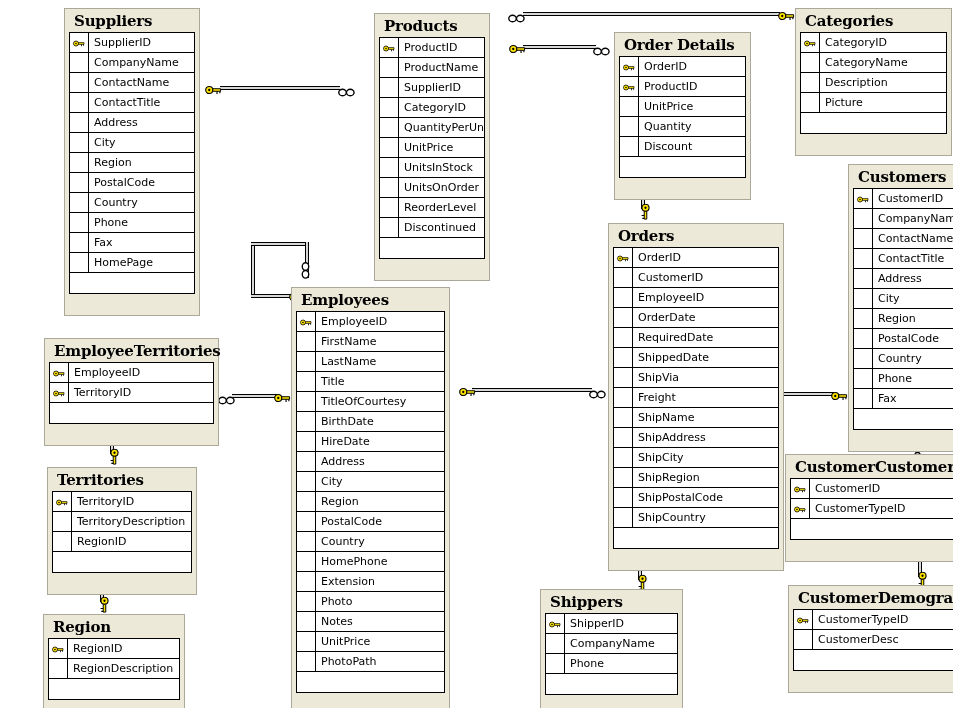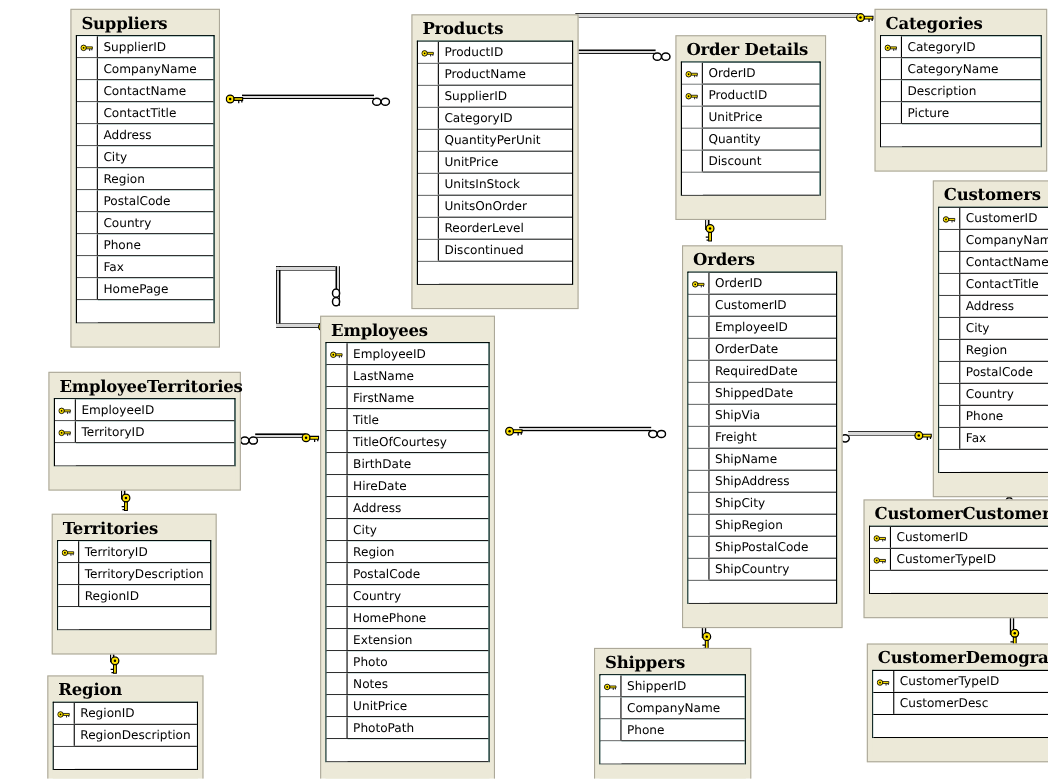--- a/index.html
+++ b/index.html
@@ -30,21 +30,21 @@
     font-family: "DejaVu Serif", "Liberation Serif", serif;
     font-weight: bold;
     font-size: 15px;
     color: #000000;
     line-height: 17px;
     padding: 1px 0 2px 5px;
     white-space: nowrap;
     letter-spacing: -0.2px;
   }
   .grid {
-    background: #0f766e;
+    background: #701a75;
     border: 1px solid #000000;
     border-bottom: none;
     box-sizing: border-box;
   }
   .row {
     display: flex;
     height: 20px;
     border-bottom: 1px solid #000000;
     box-sizing: border-box;
     background: #ffffff;
@@ -170,21 +170,21 @@
           <div class="keycell"></div>
           <div class="name">HomePage</div>
         </div>
         <div class="row blank">
           <div class="keycell"></div>
           <div class="name"></div>
         </div>
       </div>
       <div class="tail"></div>
     </div>
-    <div class="table-box" style="left: 334px; top: 13px; width: 152px;">
+    <div class="table-box" style="left: 334px; top: 13px; width: 116px;">
       <div class="table-title">Products</div>
       <div class="grid">
         <div class="row">
           <div class="keycell"><span><svg width="13" height="10" viewBox="0 0 24 16" class="keyglyph" style="position: absolute; left: 3px; top: 5px;">
                 <circle cx="6" cy="8" r="5" fill="#ffe400" stroke="#000" stroke-width="1.6"></circle>
                 <circle cx="6" cy="8" r="1.6" fill="#000"></circle>
                 <path d="M11 6.2 L22 6.2 L22 9.8 L11 9.8 Z" fill="#ffe400" stroke="#000" stroke-width="1.4"></path>
                 <path d="M17 9.8 L17 13.5" stroke="#000" stroke-width="1.6" fill="none"></path>
                 <path d="M21 9.8 L21 12.5" stroke="#000" stroke-width="1.6" fill="none"></path>
               </svg></span></div>
@@ -360,21 +360,21 @@
           <div class="keycell"></div>
           <div class="name">Fax</div>
         </div>
         <div class="row blank">
           <div class="keycell"></div>
           <div class="name"></div>
         </div>
       </div>
       <div class="tail"></div>
     </div>
-    <div class="table-box" style="left: 580px; top: 223px; width: 146px;">
+    <div class="table-box" style="left: 568px; top: 223px; width: 176px;">
       <div class="table-title">Orders</div>
       <div class="grid">
         <div class="row">
           <div class="keycell"><span><svg width="13" height="10" viewBox="0 0 24 16" class="keyglyph" style="position: absolute; left: 3px; top: 5px;">
                 <circle cx="6" cy="8" r="5" fill="#ffe400" stroke="#000" stroke-width="1.6"></circle>
                 <circle cx="6" cy="8" r="1.6" fill="#000"></circle>
                 <path d="M11 6.2 L22 6.2 L22 9.8 L11 9.8 Z" fill="#ffe400" stroke="#000" stroke-width="1.4"></path>
                 <path d="M17 9.8 L17 13.5" stroke="#000" stroke-width="1.6" fill="none"></path>
                 <path d="M21 9.8 L21 12.5" stroke="#000" stroke-width="1.6" fill="none"></path>
               </svg></span></div>
@@ -447,25 +447,25 @@
                 <circle cx="6" cy="8" r="5" fill="#ffe400" stroke="#000" stroke-width="1.6"></circle>
                 <circle cx="6" cy="8" r="1.6" fill="#000"></circle>
                 <path d="M11 6.2 L22 6.2 L22 9.8 L11 9.8 Z" fill="#ffe400" stroke="#000" stroke-width="1.4"></path>
                 <path d="M17 9.8 L17 13.5" stroke="#000" stroke-width="1.6" fill="none"></path>
                 <path d="M21 9.8 L21 12.5" stroke="#000" stroke-width="1.6" fill="none"></path>
               </svg></span></div>
           <div class="name">EmployeeID</div>
         </div>
         <div class="row">
           <div class="keycell"></div>
+          <div class="name">FirstName</div>
+        </div>
+        <div class="row">
+          <div class="keycell"></div>
           <div class="name">LastName</div>
-        </div>
-        <div class="row">
-          <div class="keycell"></div>
-          <div class="name">FirstName</div>
         </div>
         <div class="row">
           <div class="keycell"></div>
           <div class="name">Title</div>
         </div>
         <div class="row">
           <div class="keycell"></div>
           <div class="name">TitleOfCourtesy</div>
         </div>
         <div class="row">

